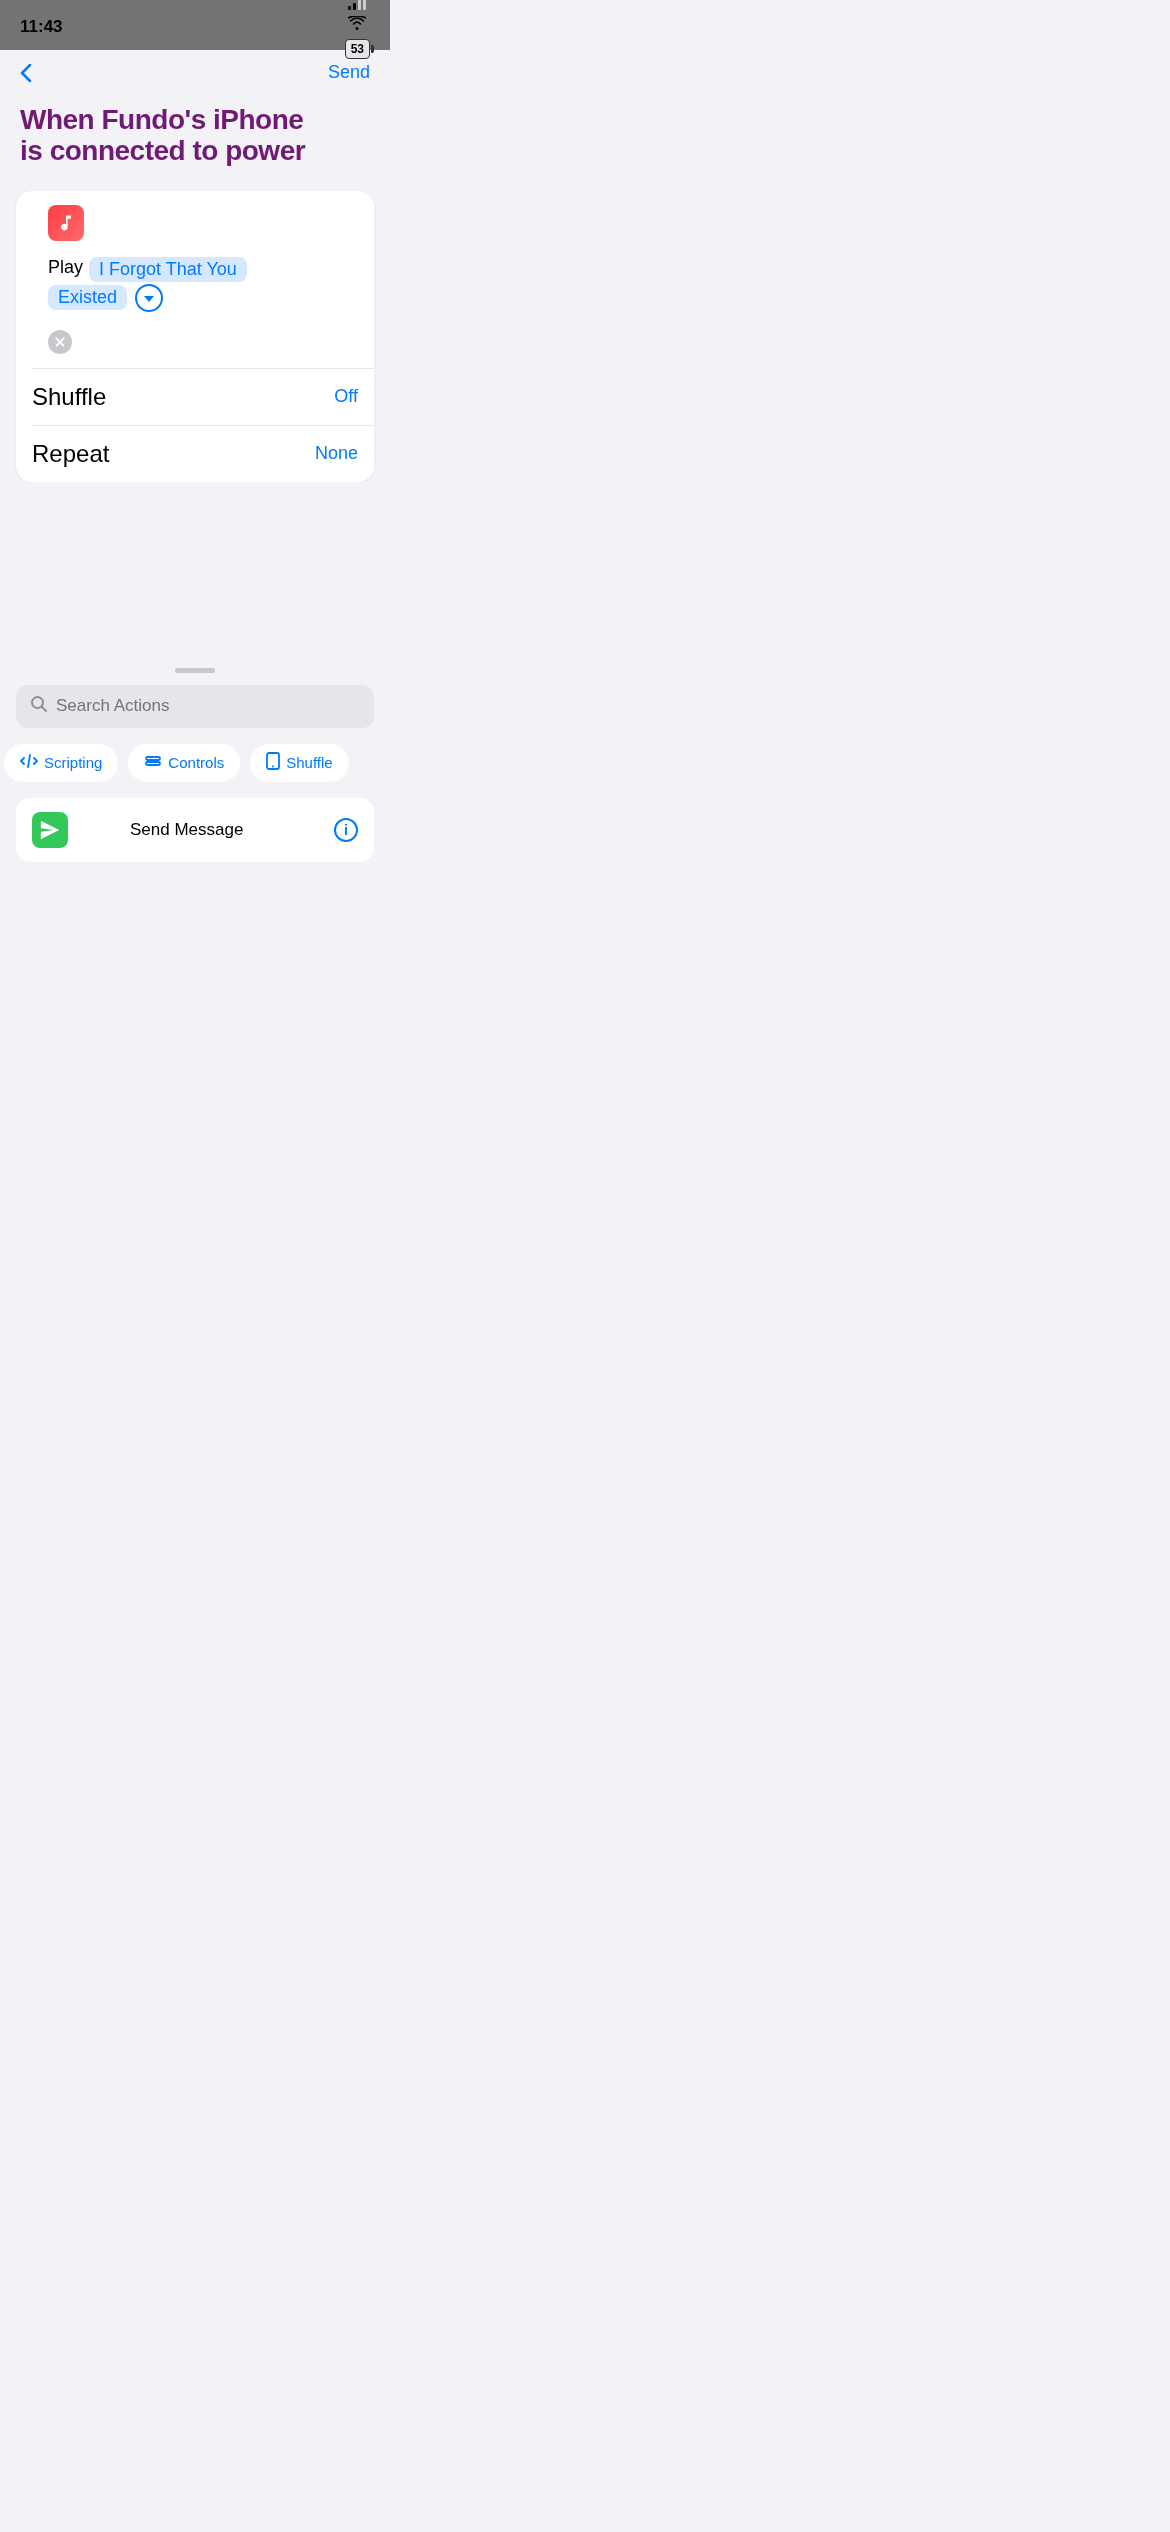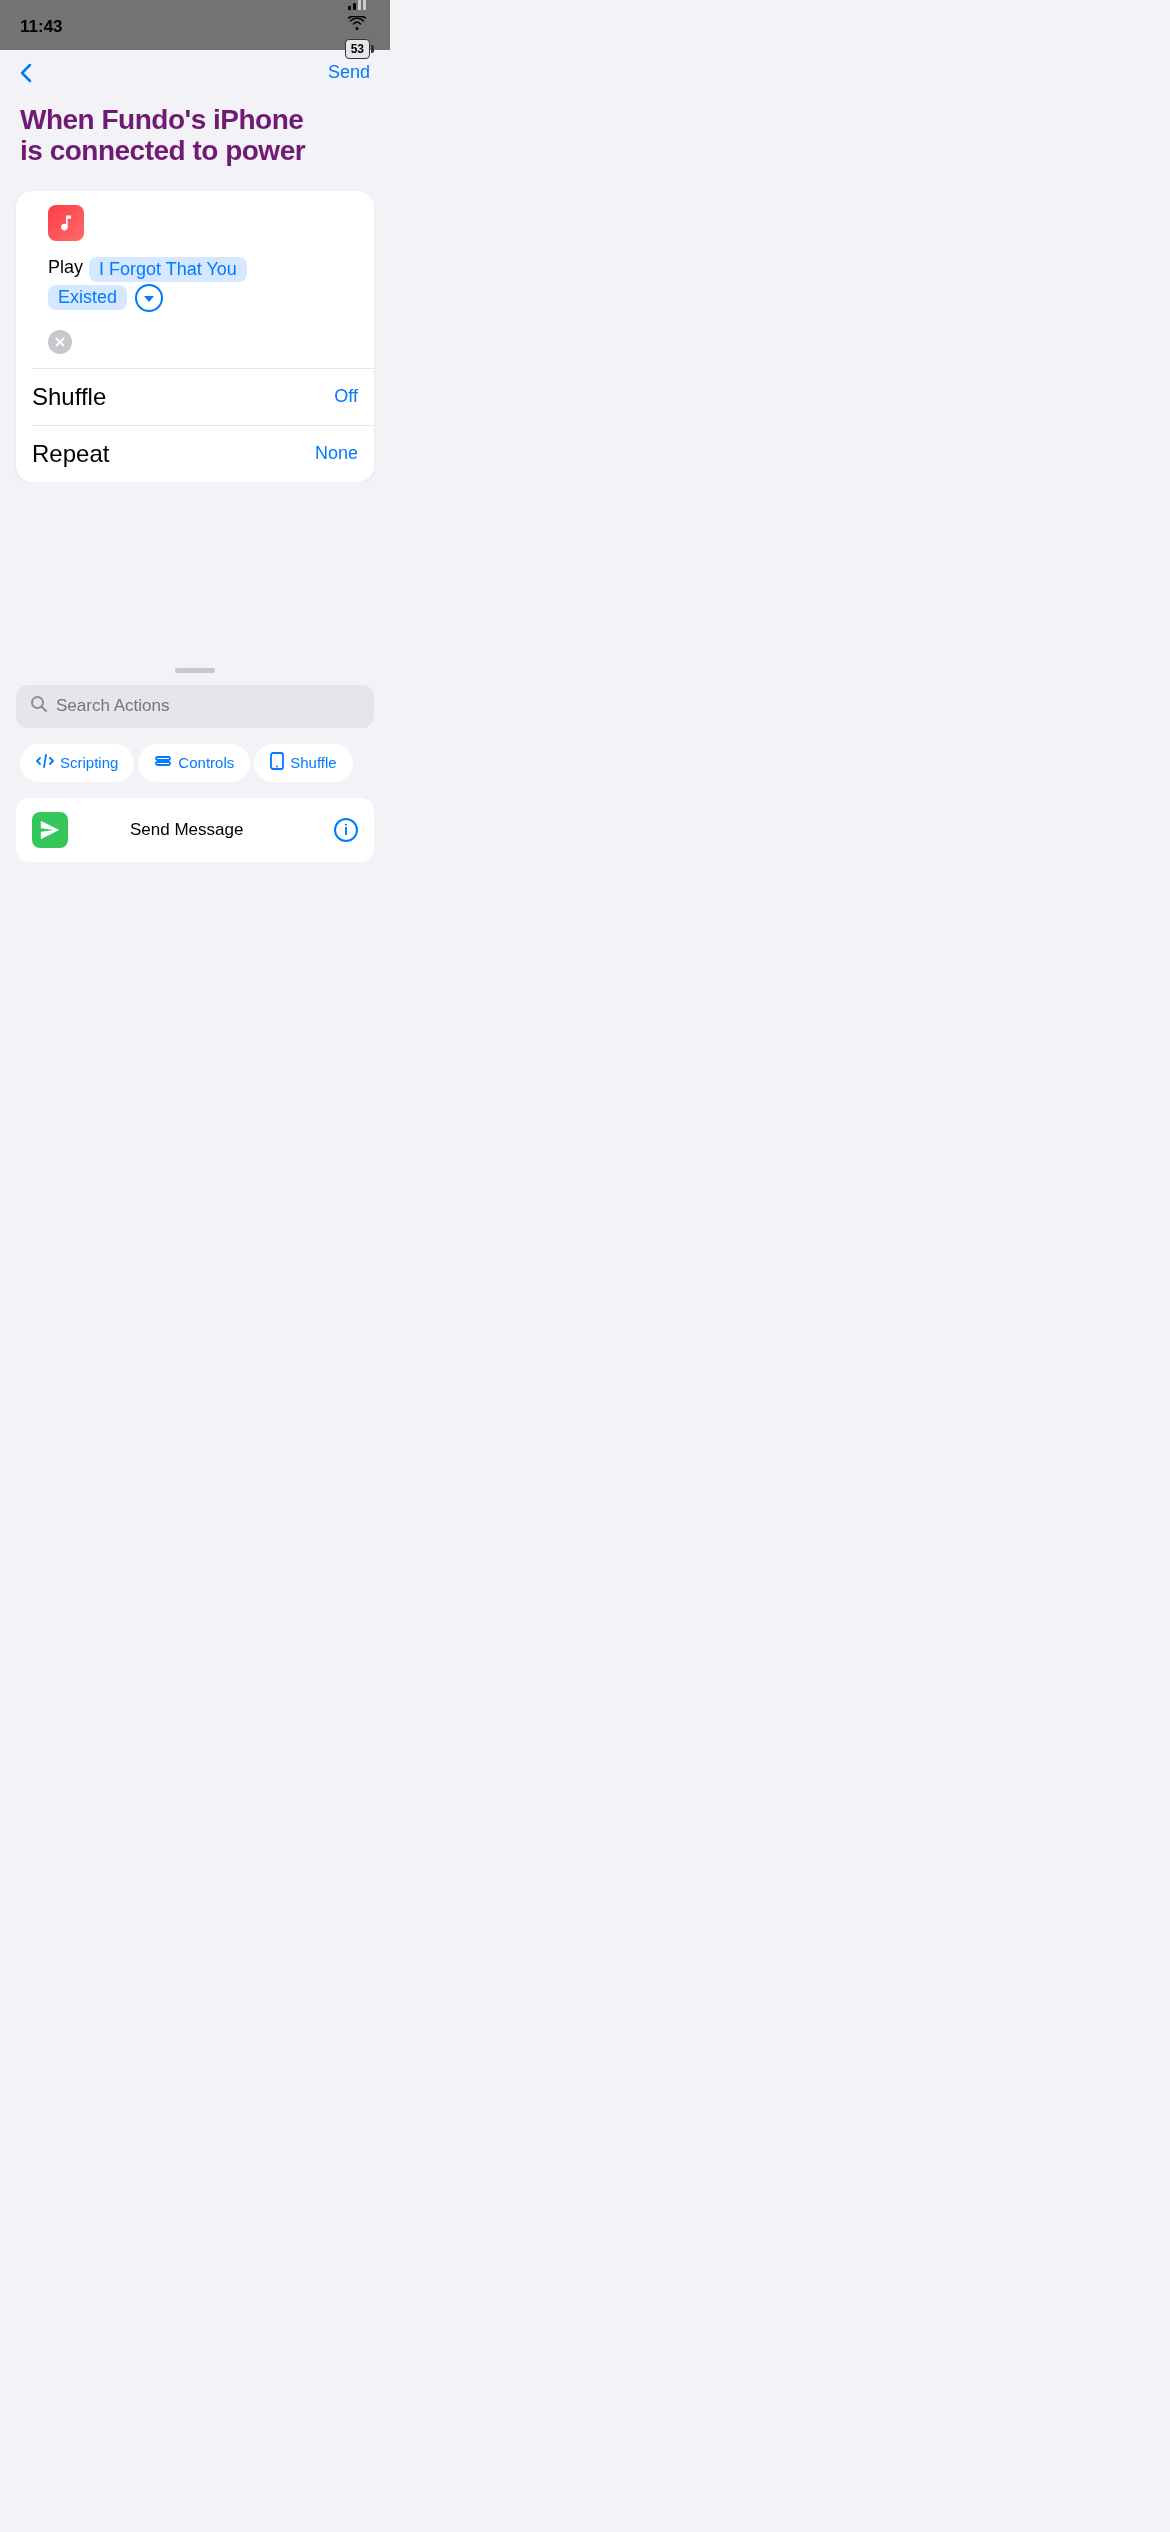--- a/index.html
+++ b/index.html
@@ -323,22 +323,22 @@
       background: none;
       border: none;
       outline: none;
       font-size: 17px;
       color: #8e8e93;
     }
 
     
     .category-tabs {
       display: flex;
-      padding: 0 20px;
-      gap: 4px;
+      padding: 0 4px;
+      gap: 10px;
       overflow-x: auto;
       scrollbar-width: none;
     }
 
     .category-tabs::-webkit-scrollbar {
       display: none;
     }
 
     .category-tab {
       display: flex;

